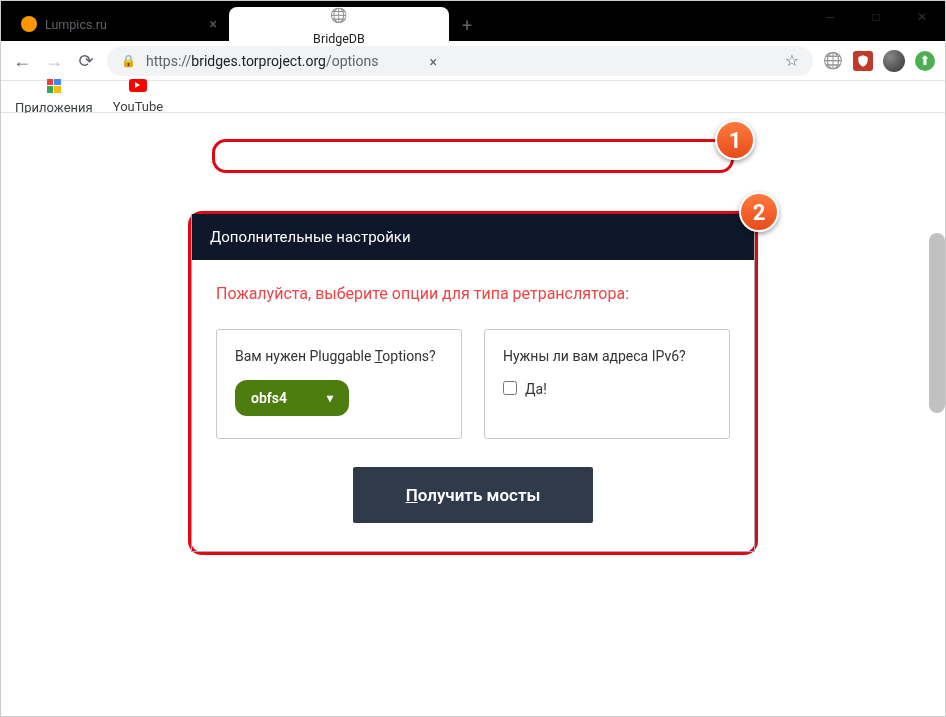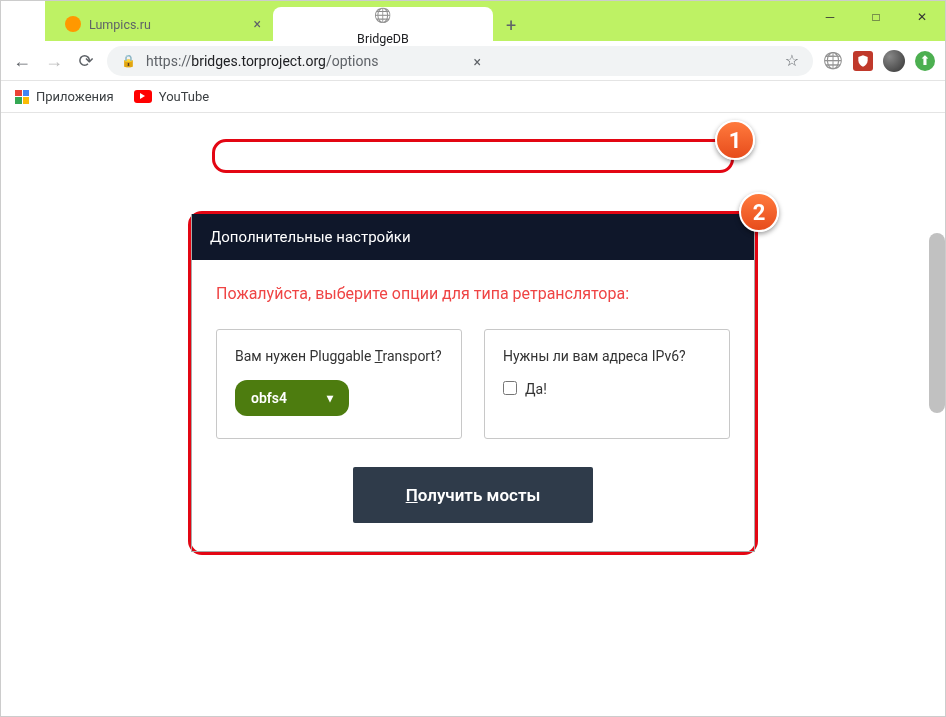--- a/index.html
+++ b/index.html
@@ -27,24 +27,23 @@
   justify-content: center;
   color: #333;
   font-size: 12px;
 }
 
 
 .tabstrip {
   display: flex;
   align-items: flex-end;
   height: 40px;
-  background: #bef264;
+  background: #000000;
   padding-left: 8px;
   padding-top: 8px;
-  margin-left: 44px;
 }
 .tab {
   display: flex;
   align-items: center;
   gap: 8px;
   height: 34px;
   padding: 0 12px;
   min-width: 220px;
   font-size: 12.5px;
   color: #5f6368;
@@ -110,21 +109,21 @@
 .bookmarks {
   display: flex;
   align-items: center;
   height: 32px;
   background: #fff;
   padding: 0 14px;
   gap: 20px;
   font-size: 13px;
   border-bottom: 1px solid #e4e4e4;
 }
-.bm-item { display: flex; align-items: center; gap: 7px; color: #3c4043; }
+.bm-item { display: flex; align-items: center; gap: 7px; color: #3c4043; flex-direction: column; }
 .apps-icon { display: inline-grid; grid-template-columns: 1fr 1fr; gap: 1px; width: 14px; height: 14px; }
 .apps-icon span { background: #ea4335; }
 .apps-icon span:nth-child(2){ background:#4285f4; }
 .apps-icon span:nth-child(3){ background:#34a853; }
 .apps-icon span:nth-child(4){ background:#fbbc05; }
 .yt-icon { width: 18px; height: 13px; background: #ff0000; border-radius: 3px; position: relative; }
 .yt-icon::after { content: ""; position: absolute; left: 6px; top: 3px; border-left: 5px solid #fff; border-top: 3.5px solid transparent; border-bottom: 3.5px solid transparent; }
 
 
 .viewport {
@@ -329,21 +328,21 @@
 
     <div class="highlight hl2">
       <div class="badge-num">2</div>
       <div class="panel">
         <div class="panel-head">Дополнительные настройки</div>
         <div class="panel-body">
           <div class="prompt">Пожалуйста, выберите опции для типа ретранслятора:</div>
           <div class="cards">
             <div class="card">
               <div class="card-label">
-                <span>Вам нужен Pluggable </span><span class="u">T</span><span>ransport?</span>
+                <span>Вам нужен Pluggable </span><span class="u">T</span><span>options?</span>
               </div>
               <div class="sel">
                 <span>obfs4</span>
               </div>
             </div>
             <div class="card">
               <div class="card-label">Нужны ли вам адреса IPv6?</div>
               <label class="chk">
                 <input type="checkbox" style="">
                 <span>Да!</span>

